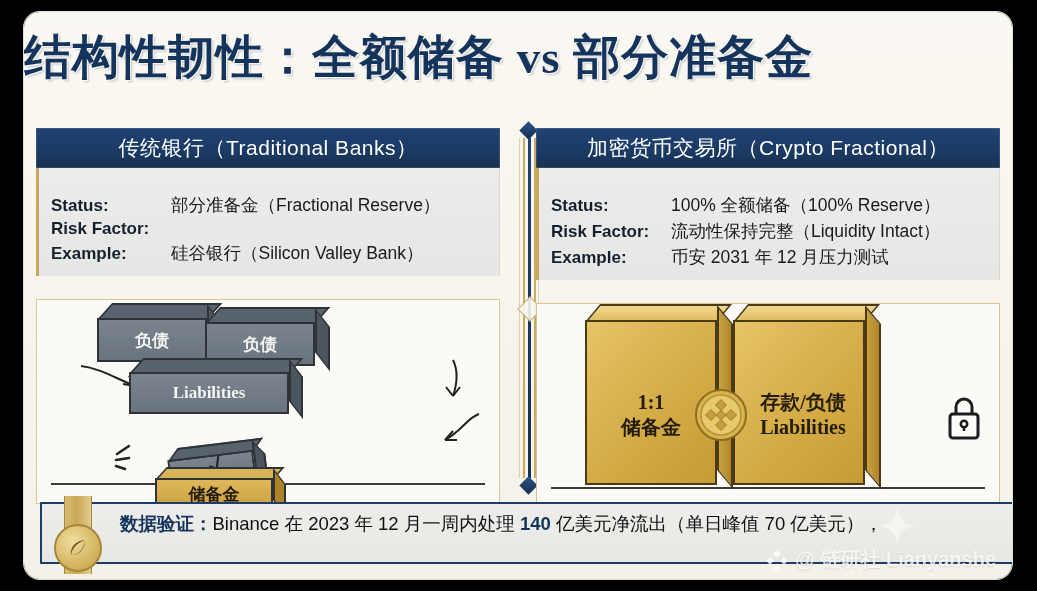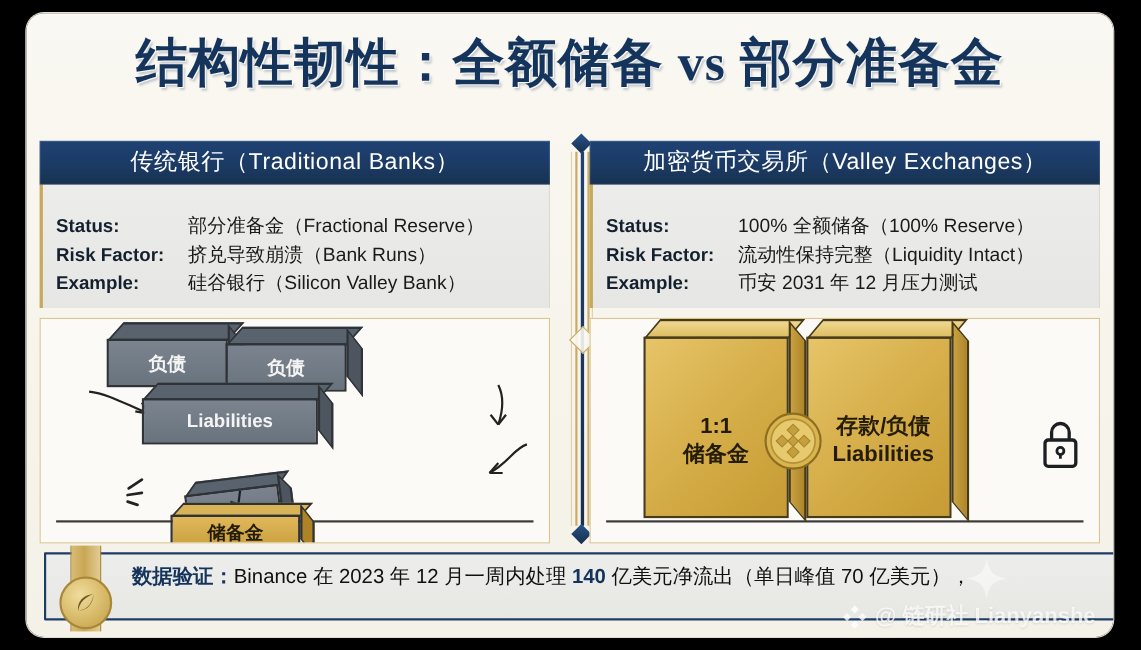--- a/index.html
+++ b/index.html
@@ -11,21 +11,21 @@
     position:absolute;left:24px;top:12px;width:988px;height:567px;
     background:linear-gradient(180deg,#faf8f2 0%,#f7f4ec 55%,#f4f1e8 100%);
     border-radius:16px;
     box-shadow:0 0 0 1px #e3dfd2;
     overflow:hidden;
   }
 
   
   .title{
     position:absolute;left:0;top:14px;width:988px;
-    text-align:center;
+    text-align:left;
     font-family:"Liberation Serif","DejaVu Serif",serif;
     font-weight:bold;
     font-size:47px;
     letter-spacing:1px;
     color:#15345c;
     text-shadow:1px 1px 0 rgba(255,255,255,.85), 2px 2px 2px rgba(40,60,90,.25);
     white-space:nowrap;
   }
 
   
@@ -49,24 +49,25 @@
   }
   .info-row{display:flex;align-items:baseline;margin:2px 0;white-space:nowrap;}
   .info-key{
     font-weight:bold;font-size:17px;color:#14202e;
     width:120px;flex:none;
   }
   .info-val{font-size:17.5px;color:#1a1a1a;}
 
   
   .illus{
-    position:relative;margin-top:9px;height:203px;
+    position:relative;margin-top:23px;height:203px;
     background:#fbfaf6;
     border:1px solid #d9c694;
     overflow:hidden;
+    font-family:Liberation Serif, serif;
   }
   .ground{position:absolute;left:14px;right:14px;bottom:18px;height:2px;background:#3a3a3a;}
 
   
   .blk{position:absolute;}
   .blk .face{
     position:absolute;left:0;top:0;width:100%;height:100%;
     border:2px solid #2f3338;
     display:flex;align-items:center;justify-content:center;
     font-size:17px;color:#f4f4f4;font-weight:bold;
@@ -172,21 +173,20 @@
 
     <div class="panel left">
       <div class="panel-head">传统银行（Traditional Banks）</div>
       <div class="panel-info">
         <div class="info-row">
           <span class="info-key">Status:</span>
           <span class="info-val">部分准备金（Fractional Reserve）</span>
         </div>
         <div class="info-row">
           <span class="info-key">Risk Factor:</span>
-          <span class="info-val">挤兑导致崩溃（Bank Runs）</span>
         </div>
         <div class="info-row">
           <span class="info-key">Example:</span>
           <span class="info-val">硅谷银行（Silicon Valley Bank）</span>
         </div>
       </div>
 
       <div class="illus">
         <div class="ground"></div>
 
@@ -248,21 +248,21 @@
       <div class="dv-line dv-g3"></div>
       <div class="dv-line dv-g1"></div>
       <div class="dv-line dv-navy"></div>
       <div class="dv-line dv-g2"></div>
       <div class="dv-line dv-g4"></div>
       <div class="dv-x"></div>
       <div class="dv-diamond bot"></div>
     </div>
 
     <div class="panel right">
-      <div class="panel-head">加密货币交易所（Valley Exchanges）</div>
+      <div class="panel-head">加密货币交易所（Crypto Fractional）</div>
       <div class="panel-info">
         <div class="info-row">
           <span class="info-key">Status:</span>
           <span class="info-val">100% 全额储备（100% Reserve）</span>
         </div>
         <div class="info-row">
           <span class="info-key">Risk Factor:</span>
           <span class="info-val">流动性保持完整（Liquidity Intact）</span>
         </div>
         <div class="info-row">

